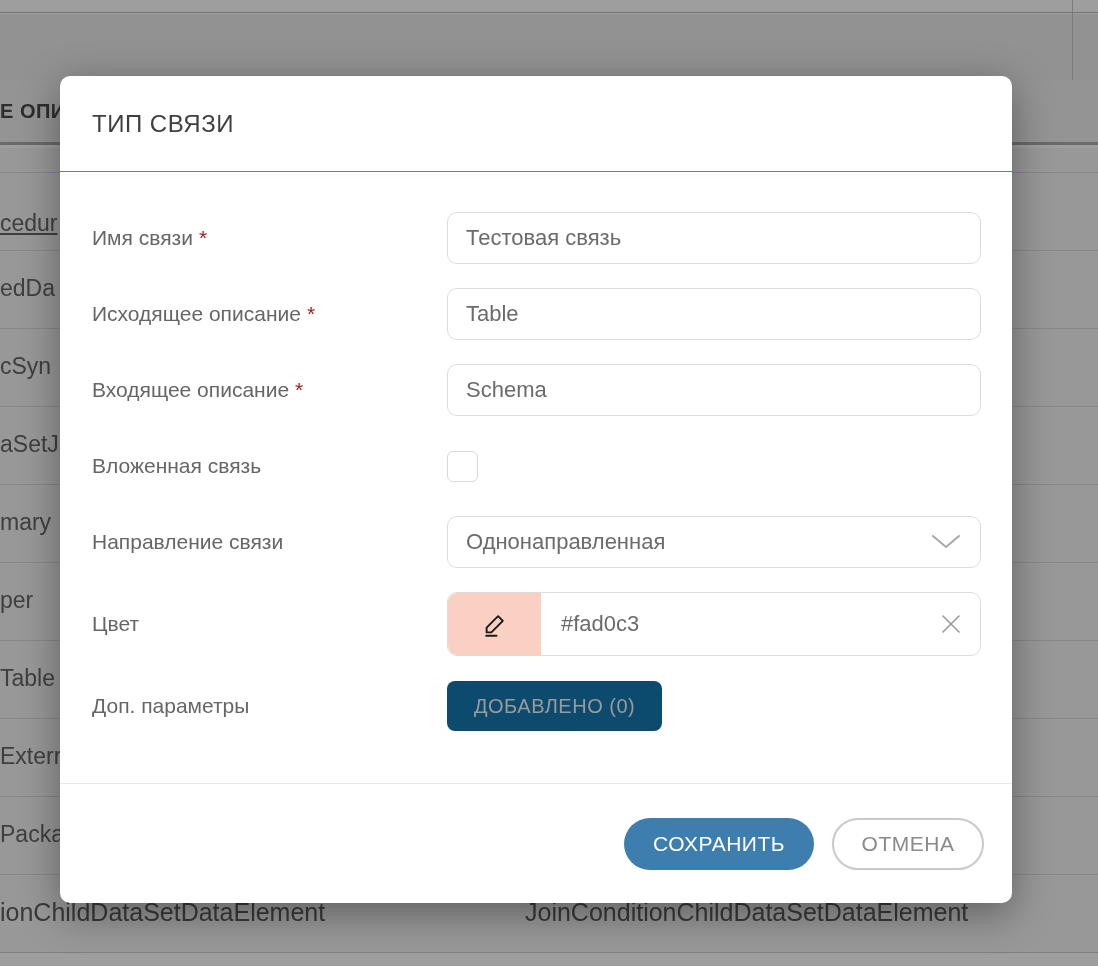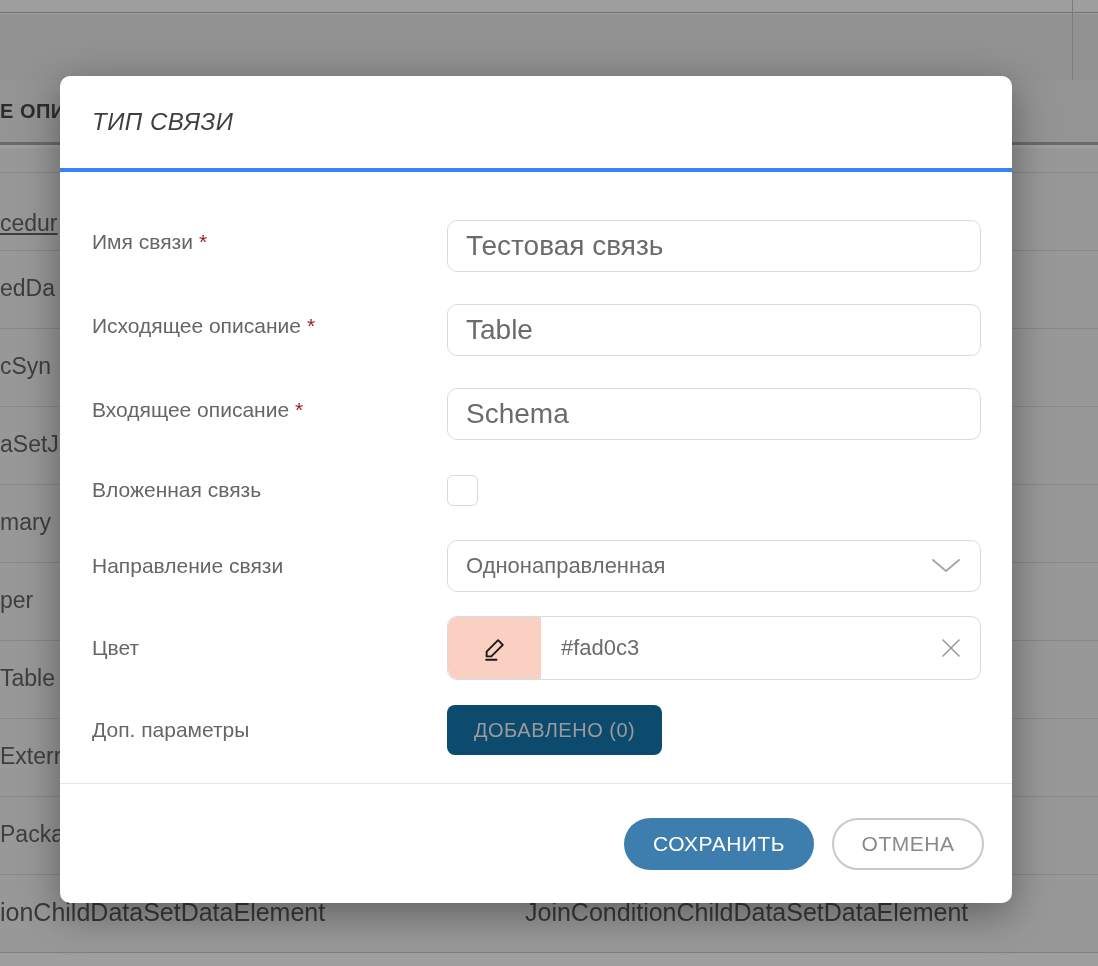--- a/index.html
+++ b/index.html
@@ -30,35 +30,34 @@
 
   
   .modal {
     position: absolute; left: 60px; top: 76px; width: 952px; height: 827px;
     background: #fff; border-radius: 10px;
     box-shadow: 0 10px 40px rgba(0,0,0,0.38);
     display: flex; flex-direction: column;
   }
   .modal-header {
     height: 96px; flex: 0 0 96px; display: flex; align-items: center;
-    padding-left: 32px; border-bottom: 4px solid #3b82f6; font-style: italic;
+    padding-left: 32px; border-bottom: 1px solid #3b82f6;
   }
   .modal-title { font-size: 24px; color: #3f3f3f; letter-spacing: 0.5px; }
 
   .modal-body { flex: 1 1 auto; padding: 40px 31px 0 32px; }
   .form-row { display: flex; align-items: center; min-height: 52px; margin-bottom: 24px; }
   .form-label { width: 355px; flex: 0 0 355px; font-size: 21px; color: #666; }
   .req { color: #a11d1d; margin-left: 6px; }
   .control { flex: 1 1 auto; }
 
   .text-input {
     width: 100%; height: 52px; border: 1px solid #dcdcdc; border-radius: 10px;
-    padding: 0 18px; font-size: 28px; color: #6b6b6b; background: #fff; outline: none;
-    font-family: "Liberation Sans", "DejaVu Sans", sans-serif;
-    margin-top: 8px;
+    padding: 0 18px; font-size: 22px; color: #6b6b6b; background: #fff; outline: none;
+    font-family: "Liberation Sans", "DejaVu Sans", sans-serif;
   }
 
   .select-box {
     width: 100%; height: 52px; border: 1px solid #dcdcdc; border-radius: 10px;
     display: flex; align-items: center; justify-content: space-between;
     padding: 0 20px 0 18px; cursor: pointer; background: #fff;
   }
   .select-text { font-size: 22px; color: #6b6b6b; }
   .chevron { width: 28px; height: 14px; flex: 0 0 auto; }
 

